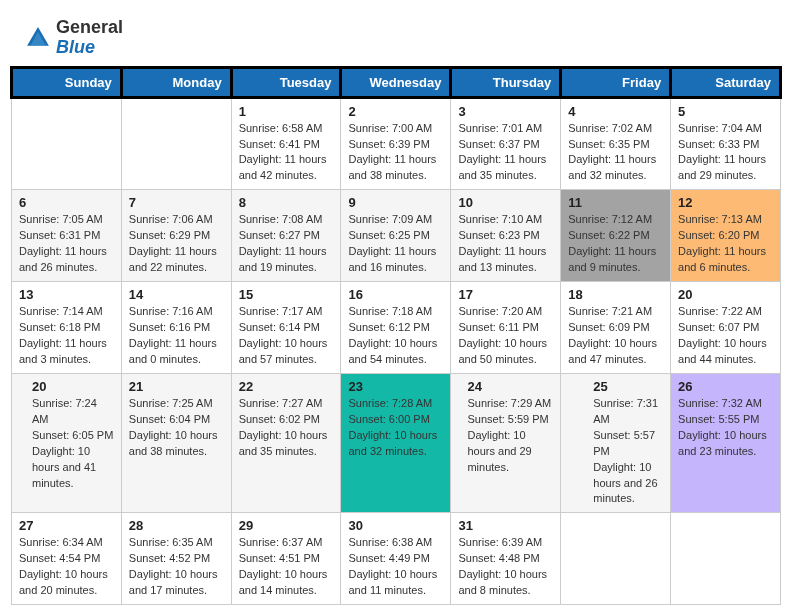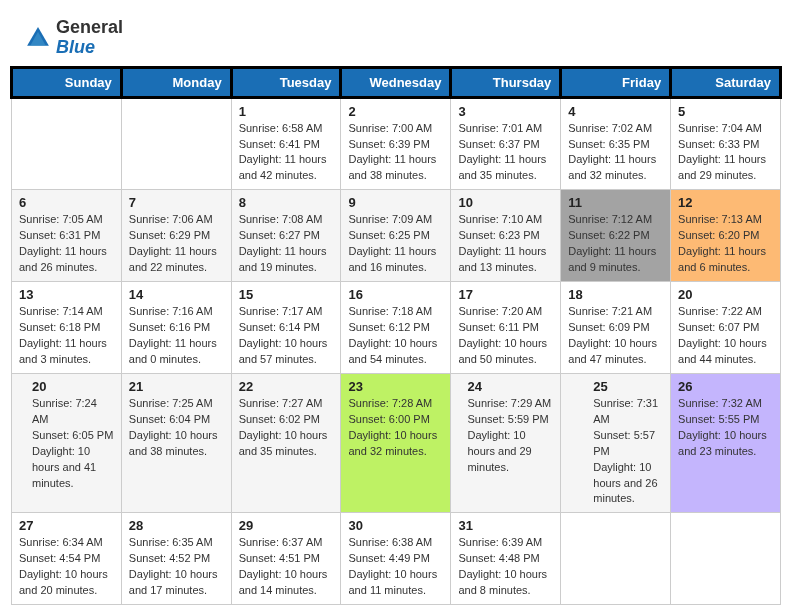--- a/index.html
+++ b/index.html
@@ -219,21 +219,21 @@
             <div class="day-info">Sunrise: 7:24 AM<br>Sunset: 6:05 PM<br>Daylight: 10 hours and 41 minutes.</div>
           </td>
           <td style="background: rgb(245, 245, 245);">
             <span class="day-num">21</span>
             <div class="day-info">Sunrise: 7:25 AM<br>Sunset: 6:04 PM<br>Daylight: 10 hours and 38 minutes.</div>
           </td>
           <td style="background: rgb(245, 245, 245);">
             <span class="day-num">22</span>
             <div class="day-info">Sunrise: 7:27 AM<br>Sunset: 6:02 PM<br>Daylight: 10 hours and 35 minutes.</div>
           </td>
-          <td style="background: #bef264; margin-left: 13px;">
+          <td style="background: #14b8a6; margin-left: 13px;">
             <span class="day-num">23</span>
             <div class="day-info">Sunrise: 7:28 AM<br>Sunset: 6:00 PM<br>Daylight: 10 hours and 32 minutes.</div>
           </td>
           <td style="background: rgb(245, 245, 245); padding-left: 16px;">
             <span class="day-num">24</span>
             <div class="day-info">Sunrise: 7:29 AM<br>Sunset: 5:59 PM<br>Daylight: 10 hours and 29 minutes.</div>
           </td>
           <td style="background: rgb(245, 245, 245); padding-left: 32px;">
             <span class="day-num">25</span>
             <div class="day-info">Sunrise: 7:31 AM<br>Sunset: 5:57 PM<br>Daylight: 10 hours and 26 minutes.</div>

